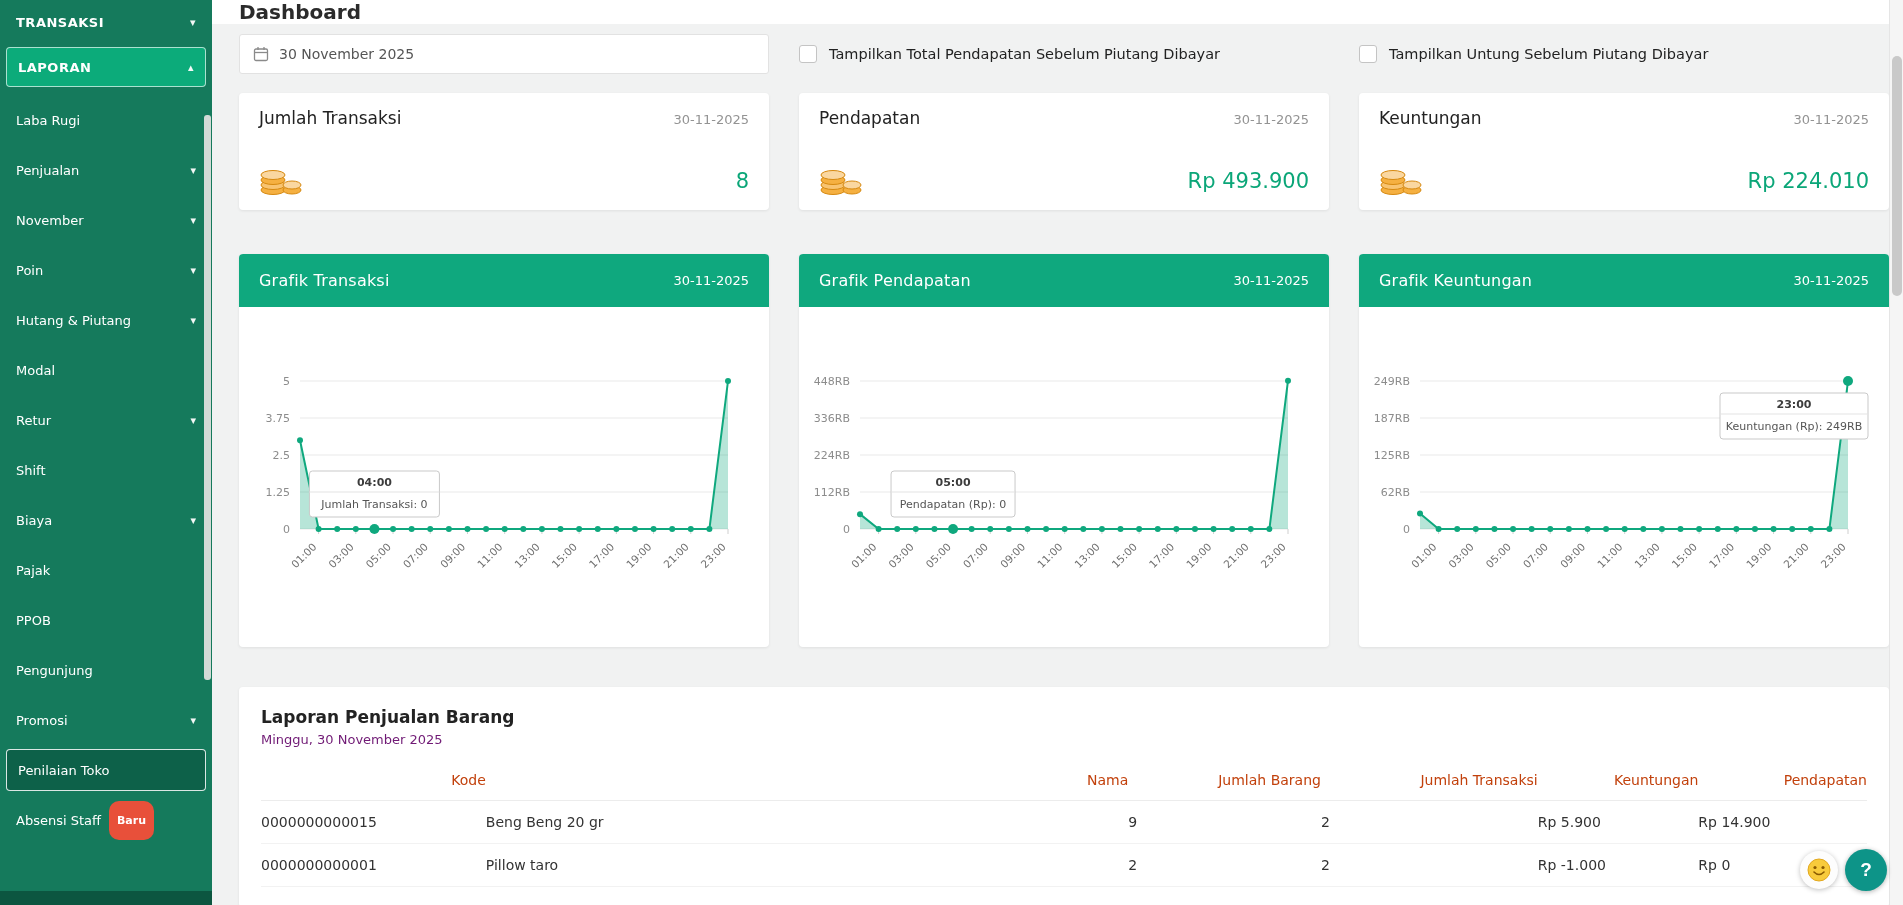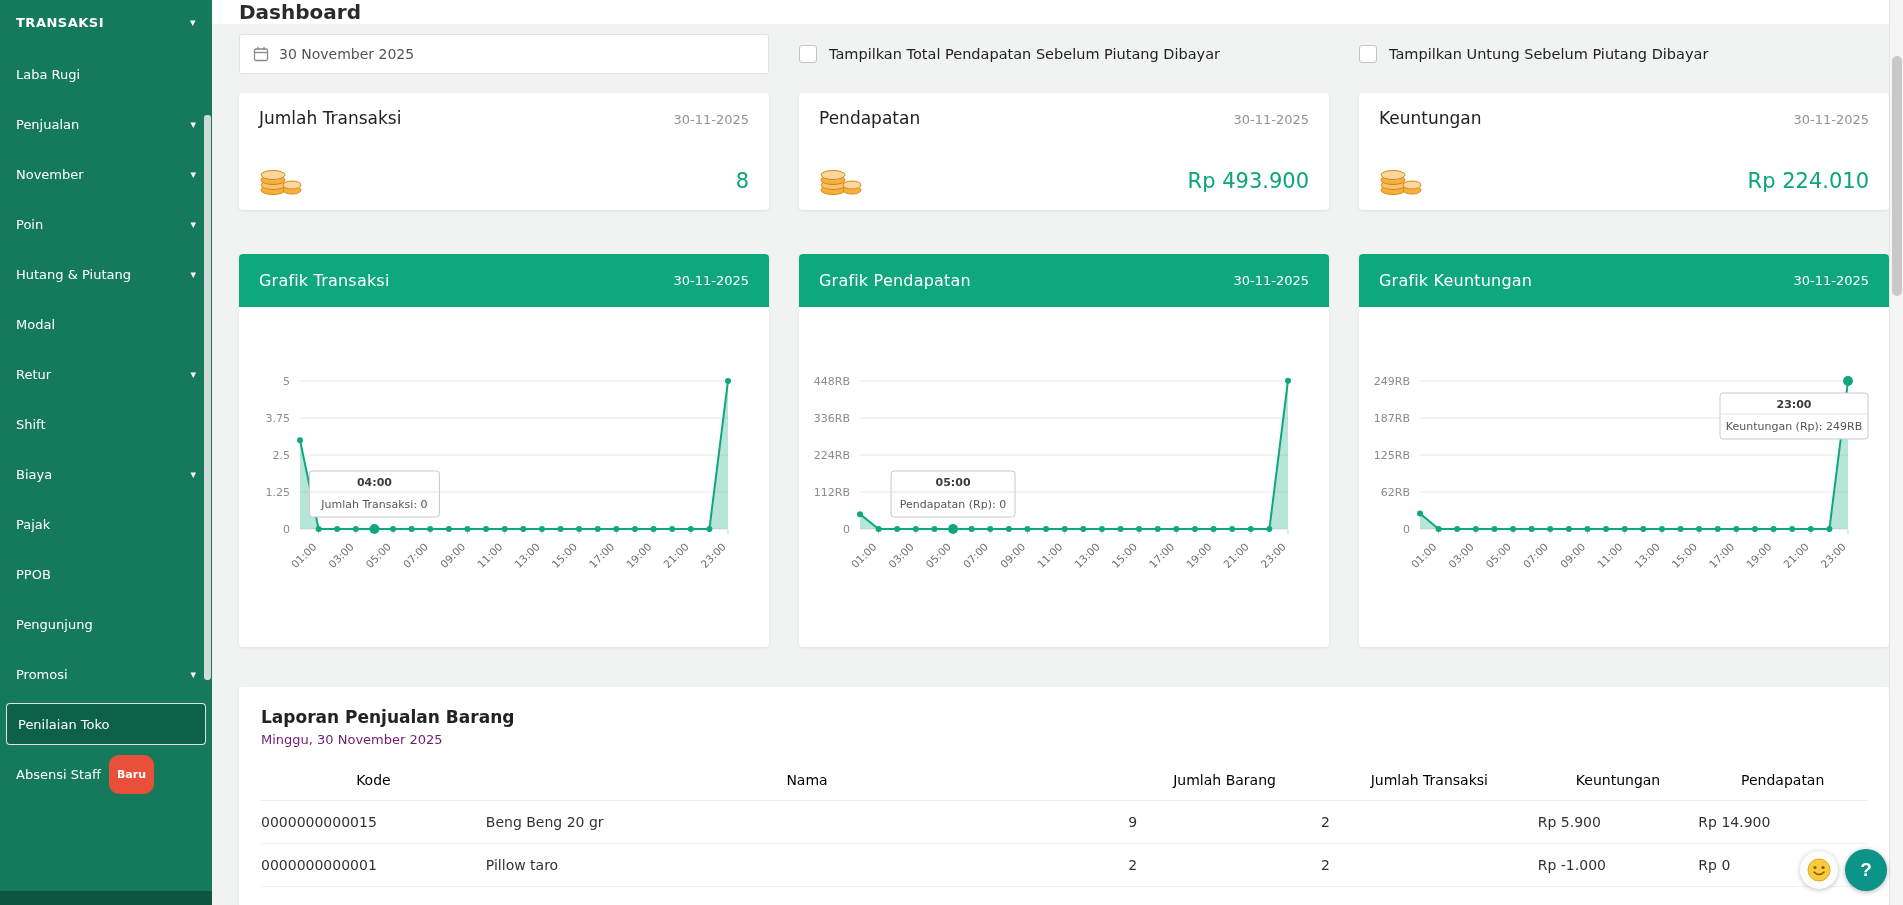--- a/index.html
+++ b/index.html
@@ -58,21 +58,21 @@
   .chart-date{font-size:13px;}
   .chart-body{height:340px;}
   .chart-body svg{display:block;}
 
   
   .table-card{margin-top:40px;width:1650px;background:#fff;border-radius:4px;
     box-shadow:0 1px 3px rgba(0,0,0,.08);padding:20px 22px;min-height:220px;}
   .table-card h2{font-size:17px;color:#222;}
   .subtitle{font-size:13px;color:#701a75;margin-top:5px;}
   table{width:100%;border-collapse:collapse;margin-top:16px;font-size:14px;color:#333;table-layout:fixed;}
-  th{text-align:center;font-weight:normal;color:#000000;padding:9px 0 12px;border-bottom:1px solid #ececec;}
+  th{text-align:right;font-weight:normal;color:#c2410c;padding:9px 0 12px;border-bottom:1px solid #ececec;}
   td{padding:13px 0;border-bottom:1px solid #f2f2f2;}
 
   
   .page-scrollbar{position:fixed;right:0;top:0;bottom:0;width:14px;background:#f5f5f5;
     border-left:1px solid #e5e5e5;z-index:40;}
   .page-scroll-thumb{position:absolute;left:2px;top:56px;width:10px;height:240px;
     background:#c9c9c9;border-radius:5px;}
 
   
   button{border:none;cursor:pointer;}
@@ -85,20 +85,24 @@
 </style>
 </head>
 <body>
 
 <div class="app">
 
   <aside class="sidebar">
     <div class="side-section">
       <span>TRANSAKSI</span>
       <span class="caret">▾</span>
+    </div>
+    <div class="side-section active">
+      <span>LAPORAN</span>
+      <span class="caret">▴</span>
     </div>
     <nav class="submenu">
         <div class="side-item">
           <span>Laba Rugi</span>
         </div>
         <div class="side-item">
           <span>Penjualan</span>
           <span class="caret grow">▾</span>
         </div>
         <div class="side-item">

